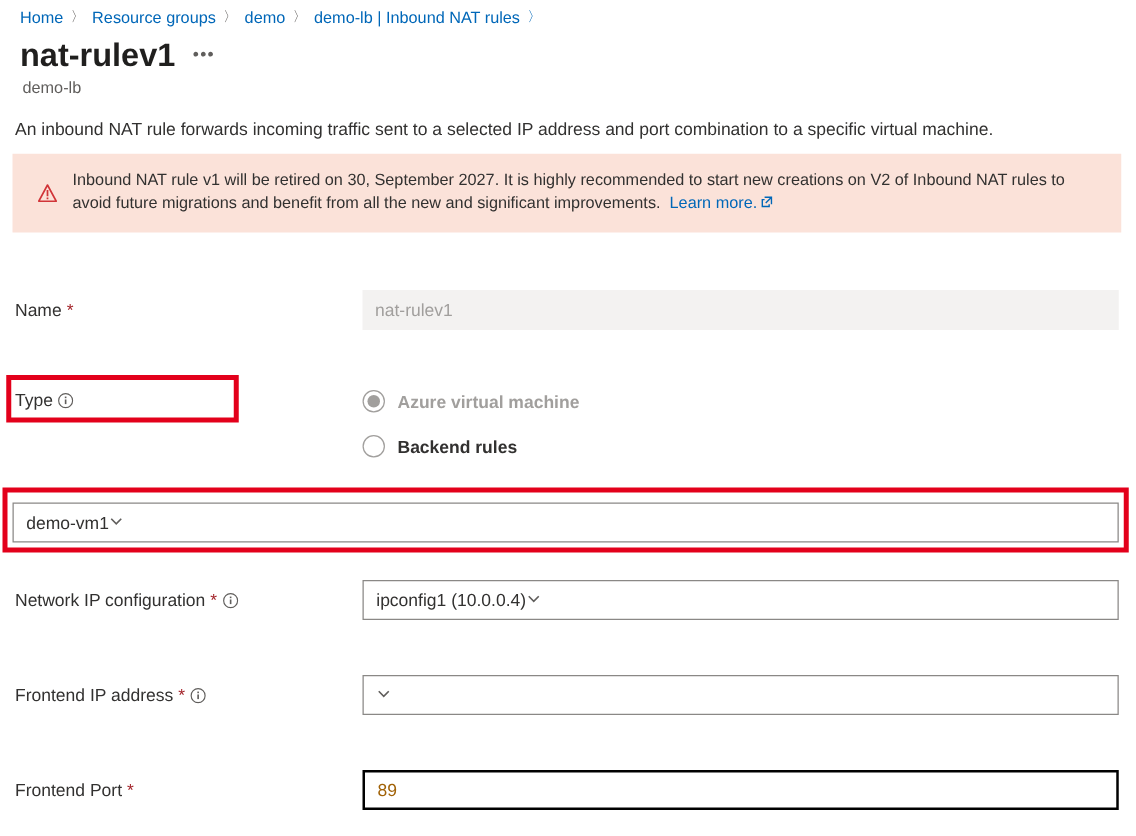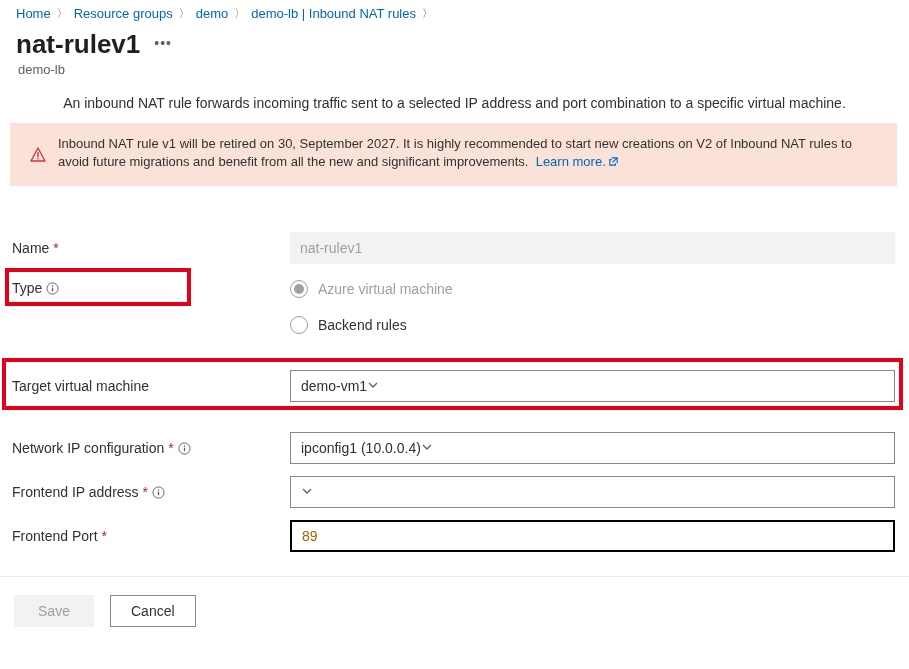--- a/index.html
+++ b/index.html
@@ -24,42 +24,42 @@
   .breadcrumb a { color: #0067b8; text-decoration: none; }
   .breadcrumb .chev { color: #605e5c; font-size: 11px; }
   .breadcrumb .tail-chev { color: #0067b8; font-size: 11px; }
 
   
   .title-row { display: flex; align-items: center; gap: 14px; padding: 6px 0 0 6px; }
   h1 { font-size: 26px; font-weight: 600; margin: 0; color: #201f1e; }
   .more-dots { color: #605e5c; letter-spacing: 1px; font-size: 14px; padding-bottom: 4px; }
   .subtitle { color: #605e5c; font-size: 13px; padding: 2px 0 18px 8px; }
 
-  .desc { color: #323130; font-size: 14px; padding: 0 0 12px 2px; text-align: center; }
+  .desc { color: #323130; font-size: 14px; padding: 0 0 12px 2px; }
 
   
   .banner {
     background: #fbe2d9;
     display: flex;
     align-items: center;
     gap: 12px;
     padding: 12px 14px 14px 20px;
     margin: 0 0 46px 0;
   }
   .banner svg { flex: 0 0 auto; margin-top: 2px; }
   .banner-text { font-size: 13px; color: #323130; line-height: 1.4; }
   .banner-text a { color: #0067b8; text-decoration: none; }
   .ext-icon { display: inline-block; vertical-align: -1px; margin-left: 2px; }
 
   
   .form { padding: 0 2px 0 0; }
   .form-row {
     display: flex;
     align-items: center;
-    margin-bottom: 12px;
+    margin-bottom: 44px;
   }
   .form-row .label-col {
     width: 280px;
     flex: 0 0 280px;
     font-size: 14px;
     color: #323130;
     display: flex;
     align-items: center;
     gap: 4px;
     padding-left: 2px;
@@ -83,21 +83,21 @@
     height: 32px;
     border: 2px solid #000000;
     background: #ffffff;
     color: #a16207;
     padding: 0 10px;
     font-size: 14px;
     font-family: inherit;
   }
 
   
-  .radio-group { display: flex; flex-direction: column; gap: 18px; padding: 4px 0; }
+  .radio-group { display: flex; flex-direction: column; gap: 18px; padding: 4px 0; font-weight: bold; }
   .radio-opt { display: flex; align-items: center; gap: 10px; font-size: 14px; }
   .radio-opt.disabled { color: #a19f9d; }
   .radio-circle {
     width: 18px; height: 18px; border-radius: 50%;
     border: 1px solid #a19f9d; position: relative; background: #fff;
   }
   .radio-circle.checked::after {
     content: ""; position: absolute; top: 3px; left: 3px;
     width: 10px; height: 10px; border-radius: 50%; background: #a19f9d;
   }
@@ -221,23 +221,20 @@
             <span class="radio-circle"></span>
             <span>Backend rules</span>
           </label>
         </div>
 
         <div class="hl-box" style="top:-8px; left:-5px; width:186px; height:38px;"></div>
       </div>
     </div>
 
     <div class="form-row rel" style="margin-bottom:30px;">
-      <div class="label-col">
-        <span>Target virtual machine</span>
-      </div>
       <div class="control-col">
         <div class="select">
           <span>demo-vm1</span>
           <span class="chev-down">
             <svg width="12" height="12" viewBox="0 0 12 12">
                 <path d="M2 4l4 4 4-4" fill="none" stroke="#605e5c" stroke-width="1.3"></path>
               </svg>
           </span>
         </div>
       </div>

